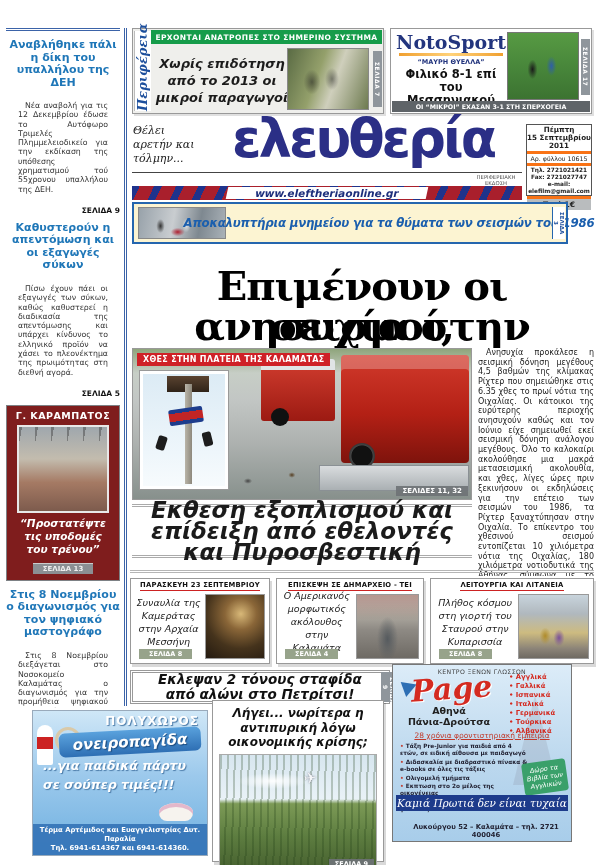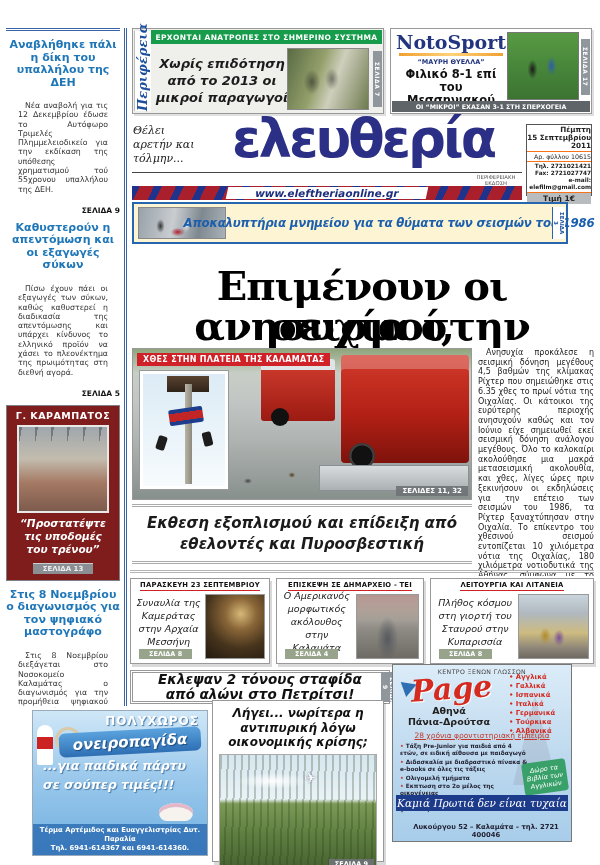--- a/index.html
+++ b/index.html
@@ -83,21 +83,21 @@
     letter-spacing:1.6px; color:#333; }
   .edition { left:470px; top:174px; width:52px; font-size:5.3px; color:#555;
     text-align:center; line-height:6px; }
   .banner { left:132px; top:186px; width:390px; height:14px;
     background:repeating-linear-gradient(115deg,#1f338c 0 7px,#a91f2c 7px 20px); }
   .banner-center { position:absolute; left:95px; right:95px; top:1px; bottom:1px; background:#fff;
     display:flex; align-items:center; justify-content:center;
     font-size:10.5px; font-weight:bold; color:#1d2f7c; transform:skewX(-12deg); }
   .infobox { left:526px; top:124px; width:66px; height:72px; border:1px solid #555;
     background:#fff; font-size:7px; text-align:center; }
-  .infobox .row { border-bottom:1px solid #f97316; padding:1px 0;text-align:right; }
+  .infobox .row { border-bottom:3px solid #f97316; padding:1px 0; }
   .info-day { font-weight:bold; font-size:7.2px; line-height:8px; }
   .info-issue { font-size:6.3px; }
   .info-contact { font-size:5.8px; font-weight:bold; line-height:7px; }
   .info-price { background:#b9bcbe; font-weight:bold; font-size:7.5px; padding:1px 0; }
 
   
   .memorial { left:132px; top:202px; width:436px; height:42px; background:#fcf4d2;
     border:2px solid #2566ae; }
   .mem-photo { position:absolute; left:4px; top:3px; width:88px; height:32px; border:1px solid #888;
     background:
@@ -150,24 +150,24 @@
   .crate { position:absolute; left:24px; top:2px; width:42px; height:16px;
     background:linear-gradient(180deg,#5a4330,#2f2318); }
   .flag { position:absolute; left:26px; top:34px; width:34px; height:16px; transform:rotate(-8deg);
     background:linear-gradient(180deg,#1d3c8c 0 25%, #c22525 25% 75%, #1d3c8c 75%);
     border-radius:2px; }
   .climber { position:absolute; width:9px; height:14px; background:#1d1d1d; border-radius:2px; }
   .cl1 { left:14px; top:62px; transform:rotate(18deg); }
   .cl2 { left:60px; top:58px; transform:rotate(-14deg); }
   .ph-pages { position:absolute; right:3px; bottom:3px; background:rgba(110,114,118,.9);
     color:#fff; font-size:7px; font-weight:bold; padding:1px 6px; }
-  .caption { left:132px; top:504px; width:340px; height:60px;
+  .caption { left:132px; top:504px; width:340px; height:54px;
     border-top:3px double #aaa; border-bottom:3px double #aaa;
     display:flex; align-items:center; justify-content:center; text-align:center;
-    font-style:italic; font-weight:bold; font-size:15px; line-height:21px; color:#1b1b1b; }
+    font-style:italic; font-weight:bold; font-size:23px; line-height:21px; color:#1b1b1b; }
 
   
   .lead-art { left:478px; top:348px; width:116px; height:228px; overflow:hidden;
     font-size:8px; line-height:9.7px; text-align:justify; color:#222; }
   .lead-art p { margin:0; text-indent:8px; }
 
   
   .mid-rule { left:130px; top:570px; width:464px; border-top:3px double #b5b5b5; }
 
   

